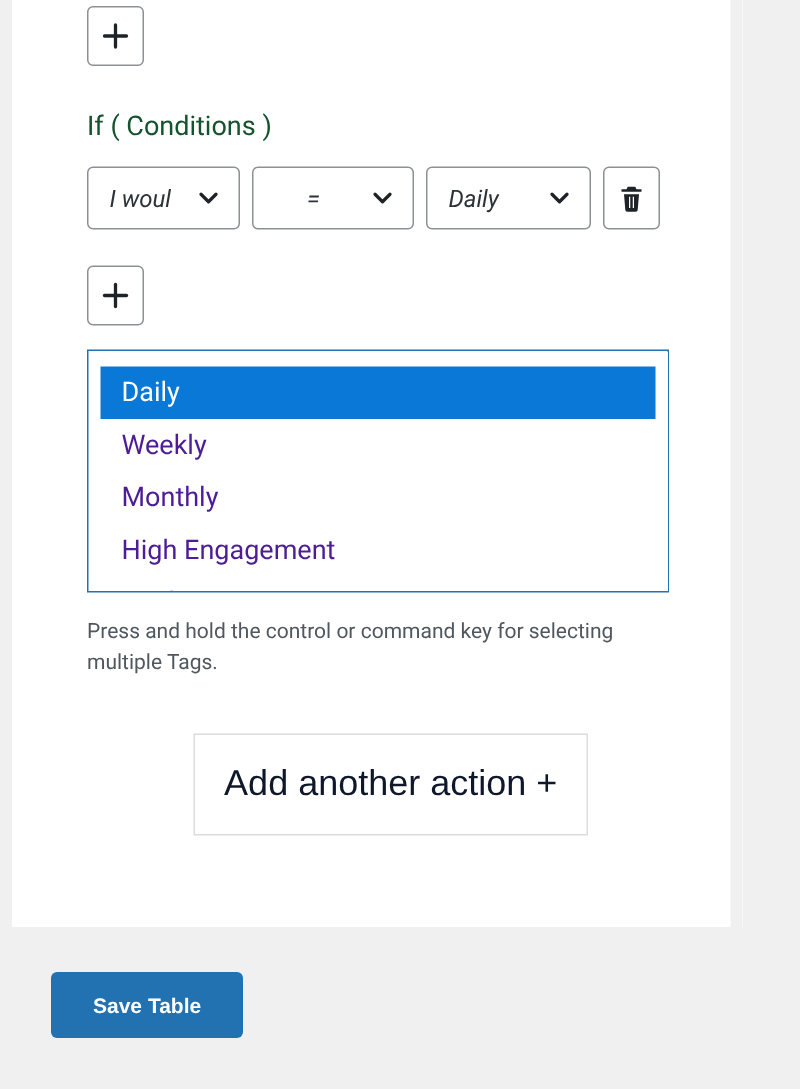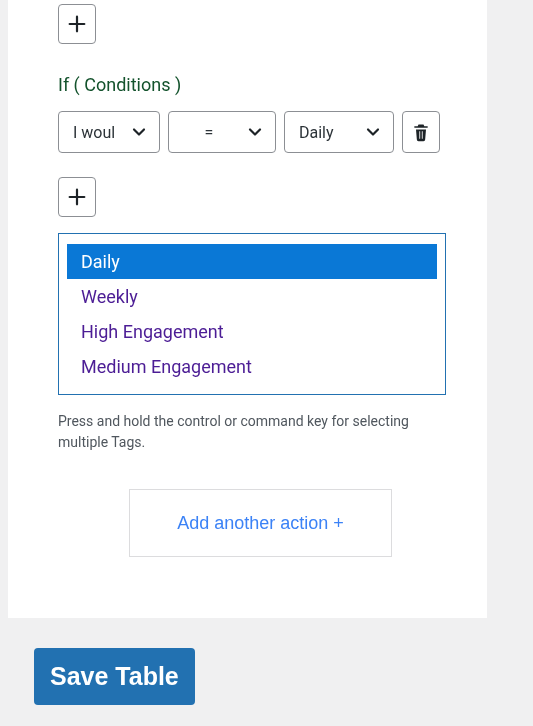--- a/index.html
+++ b/index.html
@@ -46,20 +46,21 @@
     font-weight: 400;
     color: #14532d;
     margin: 30px 0 16px 0;
   }
 
   .cond-row {
     display: flex;
     gap: 8px;
     align-items: flex-end;
     margin-bottom: 24px;
+    font-style: italic;
   }
   .sel {
     height: 42px;
     border: 1px solid #8c8f94;
     border-radius: 4px;
     background: #fff;
     display: flex;
     align-items: center;
     justify-content: space-between;
     padding: 0 10px 0 14px;
@@ -119,45 +120,45 @@
     margin-top: 16px;
     line-height: 1.5;
     max-width: 380px;
   }
 
   .add-action {
     width: 263px;
     height: 68px;
     border: 1px solid #dcdcde;
     background: #fff;
-    color: #3b82f6;
-    font-size: 18px;
+    color: #0f172a;
+    font-size: 24px;
     display: flex;
     align-items: center;
     justify-content: center;
     margin: 36px auto 0 auto;
     cursor: pointer;
   }
 
   .footer-bar {
     position: absolute;
     left: 0; bottom: 0;
     width: 533px;
     height: 108px;
     background: #f0f0f1;
     padding: 30px 0 0 34px;
   }
   .save-btn {
     background: #2271b1;
     color: #fff;
     border: none;
     border-radius: 4px;
-    font-size: 25px;
+    font-size: 14px;
     font-weight: 600;
-    padding: 14px 16px;
+    padding: 14px 28px;
     cursor: pointer;
   }
 
   .right-strip {
     position: absolute;
     right: 0; top: 0;
     width: 38px;
     height: 726px;
     background: #f0f0f1;
   }
@@ -212,20 +213,21 @@
           <line x1="12" y1="4" x2="12" y2="20"></line>
           <line x1="4" y1="12" x2="20" y2="12"></line>
         </svg>
     </button>
 
 
     <div class="tags-box">
       <div class="tag-inner">
         <div class="tag-item selected">Daily</div>
         <div class="tag-item">Weekly</div>
+        <div class="tag-item">Monthly</div>
         <div class="tag-item">High Engagement</div>
         <div class="tag-item">Medium Engagement</div>
       </div>
     </div>
 
     <div class="help-text">Press and hold the control or command key for selecting multiple Tags.</div>
 
     <button class="add-action">Add another action +</button>
   </div>
 </div>

